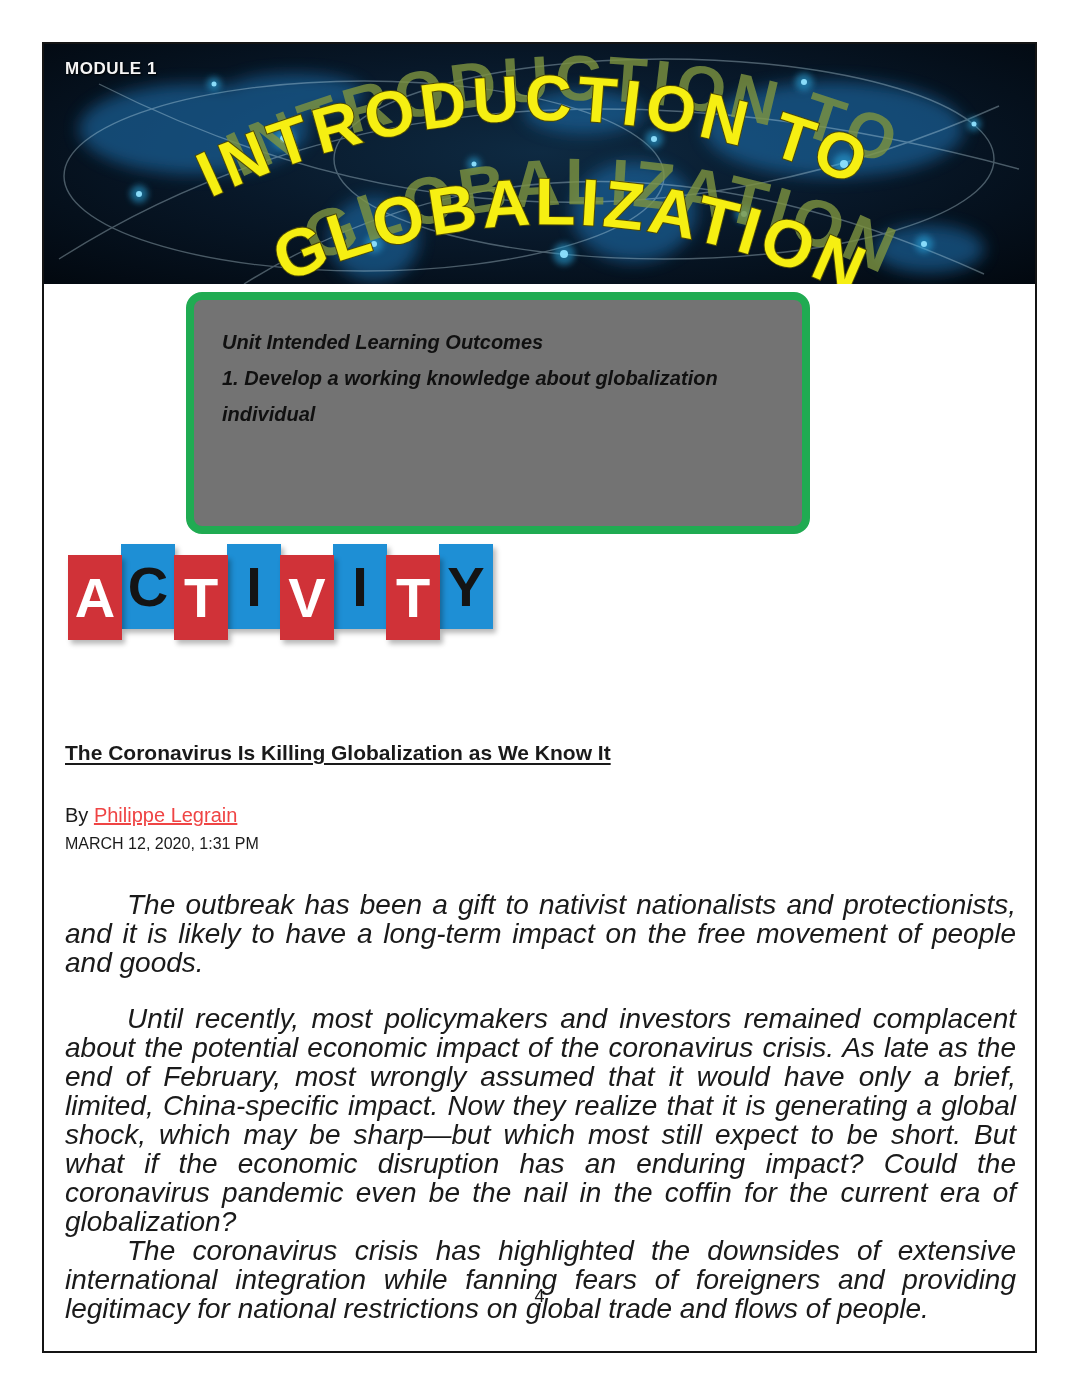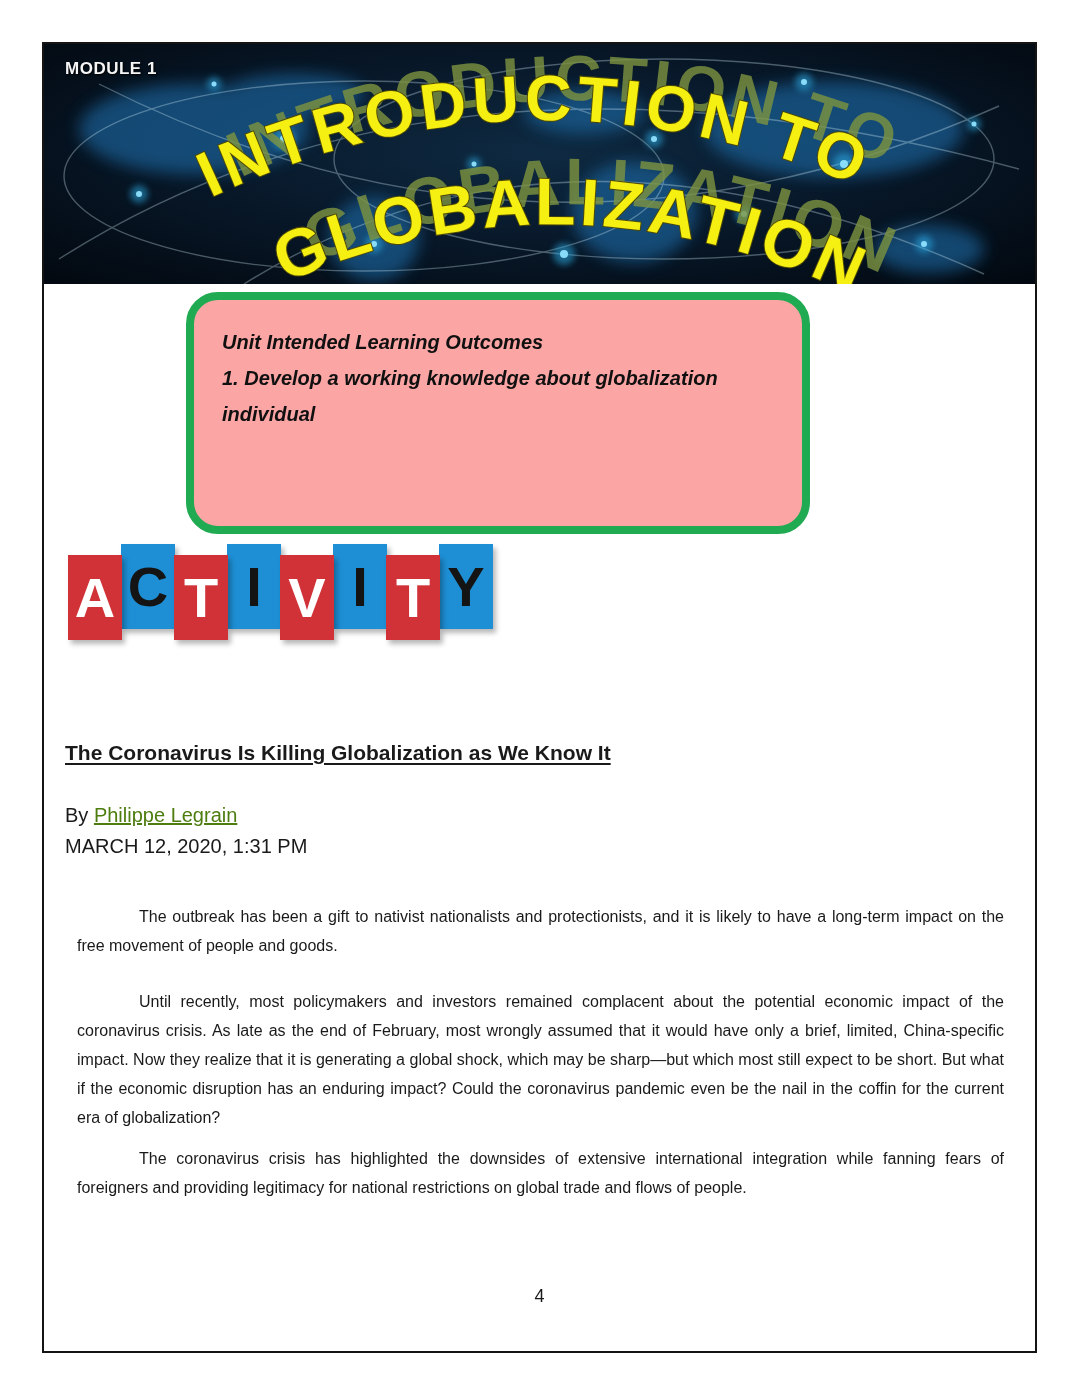--- a/index.html
+++ b/index.html
@@ -14,21 +14,21 @@
   .hero svg{position:absolute;left:0;top:0;}
   .module-label{position:absolute;left:21px;top:15px;color:#f5f5f5;font-weight:bold;
                 font-size:17px;letter-spacing:.5px;text-shadow:1px 1px 2px #000;}
   .hero-echo text{fill:#7e9440;opacity:.8;font-weight:bold;}
   .hero-main text{fill:#f6ef12;stroke:#4e4a06;stroke-width:2px;paint-order:stroke;font-weight:bold;}
   .arc-top{font-size:64px;letter-spacing:5px;}
   .arc-bot{font-size:66px;letter-spacing:4px;}
 
   
   .outcomes{position:absolute;left:142px;top:248px;width:624px;height:242px;box-sizing:border-box;
-            background:#fca5a5;border:8px solid #20ab52;border-radius:32px;
+            background:#737373;border:8px solid #20ab52;border-radius:16px;
             padding:24px 24px 0 28px;}
   .outcomes .line{font-weight:bold;font-style:italic;font-size:20px;line-height:36px;color:#101010;}
 
   
   .activity{position:absolute;left:24px;top:500px;height:110px;display:flex;align-items:flex-start;}
   .tile{width:54px;height:85px;margin-right:-1px;display:flex;align-items:center;justify-content:center;
         font-weight:bold;font-size:56px;box-shadow:3px 4px 5px rgba(0,0,0,.28);}
   .tile.red{background:#d03238;color:#ffffff;margin-top:11px;z-index:2;}
   .tile.blue{background:#1e8fd5;color:#141414;margin-top:0;z-index:1;}
 
@@ -36,24 +36,24 @@
   .directions{position:absolute;left:21px;top:612px;width:950px;font-size:20px;line-height:30px;}
   .directions .lbl{font-weight:bold;}
   .dir-line2{margin-left:62px;}
   .red-note{color:#e31b1b;}
 
   
   .article-title{position:absolute;left:21px;top:697px;width:950px;margin:0;
                  font-size:21px;font-weight:bold;text-decoration:underline;
                  text-underline-offset:3px;text-decoration-thickness:2px;}
   .byline{position:absolute;left:21px;top:760px;font-size:20px;}
-  .author-link{color:#4d7c0f;text-decoration:underline;cursor:pointer;}
-  .dateline{position:absolute;left:21px;top:791px;font-size:20px;}
+  .author-link{color:#ef4444;text-decoration:underline;cursor:pointer;}
+  .dateline{position:absolute;left:21px;top:791px;font-size:16px;}
   .article-body{position:absolute;left:21px;top:846px;width:951px;}
-  .article-body p{margin:12px;font-size:16px;line-height:29px;text-align:justify;text-indent:62px;}
+  .article-body p{margin:0;font-size:28px;line-height:29px;text-align:justify;text-indent:62px;font-style:italic;}
   .article-body p.gap-after{margin-bottom:27px;}
 
   .page-number{position:absolute;left:0;top:1242px;width:100%;text-align:center;font-size:18px;}
 </style>
 </head>
 <body>
 
 <div class="canvas">
   <div class="frame">
 

